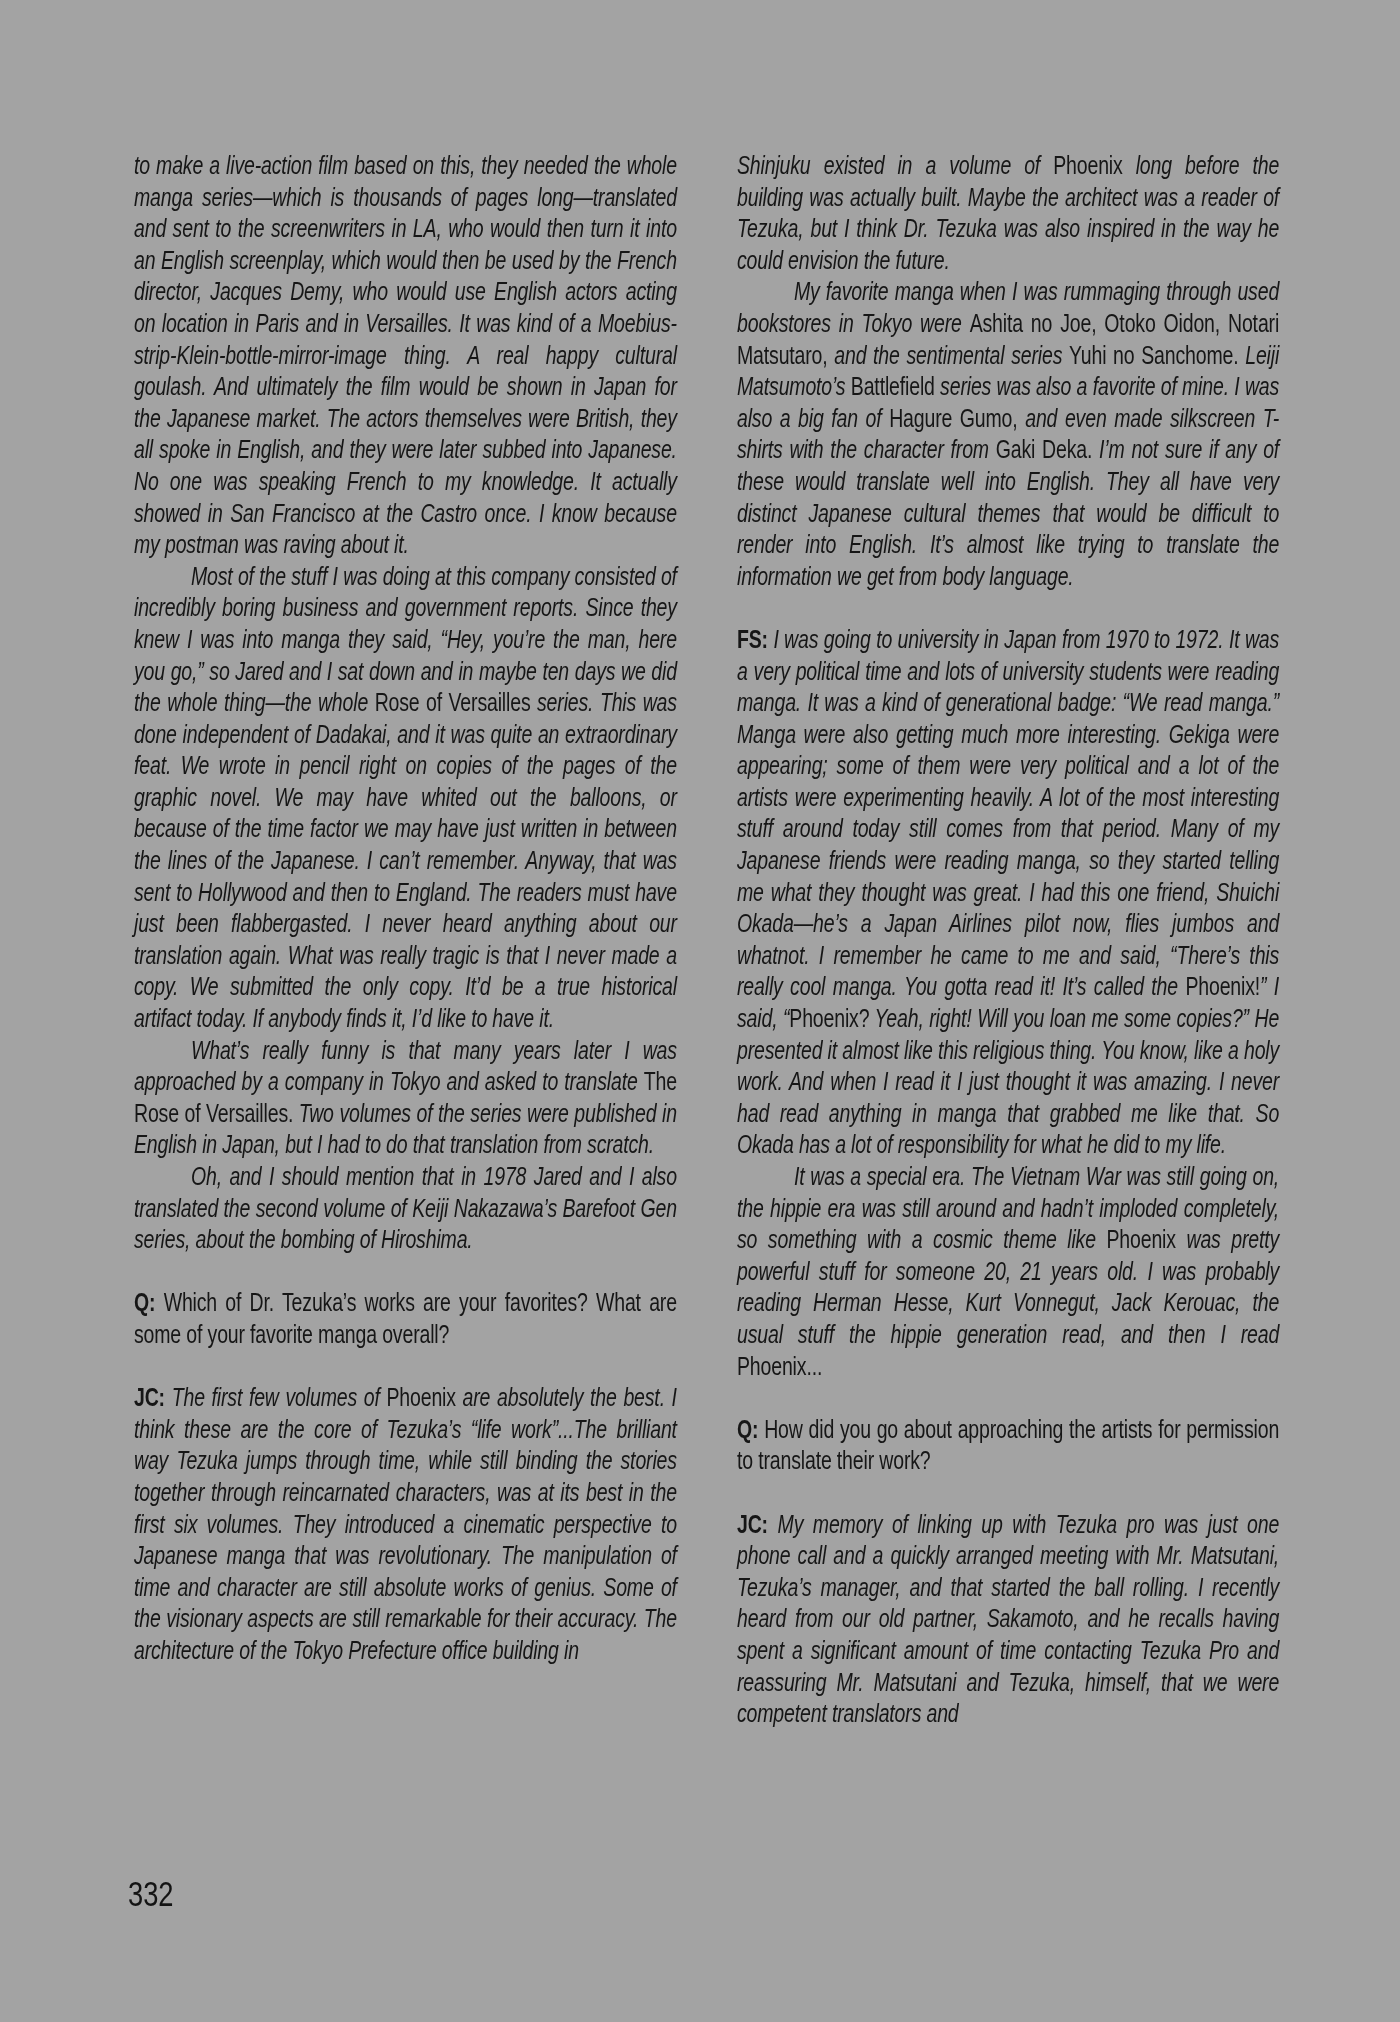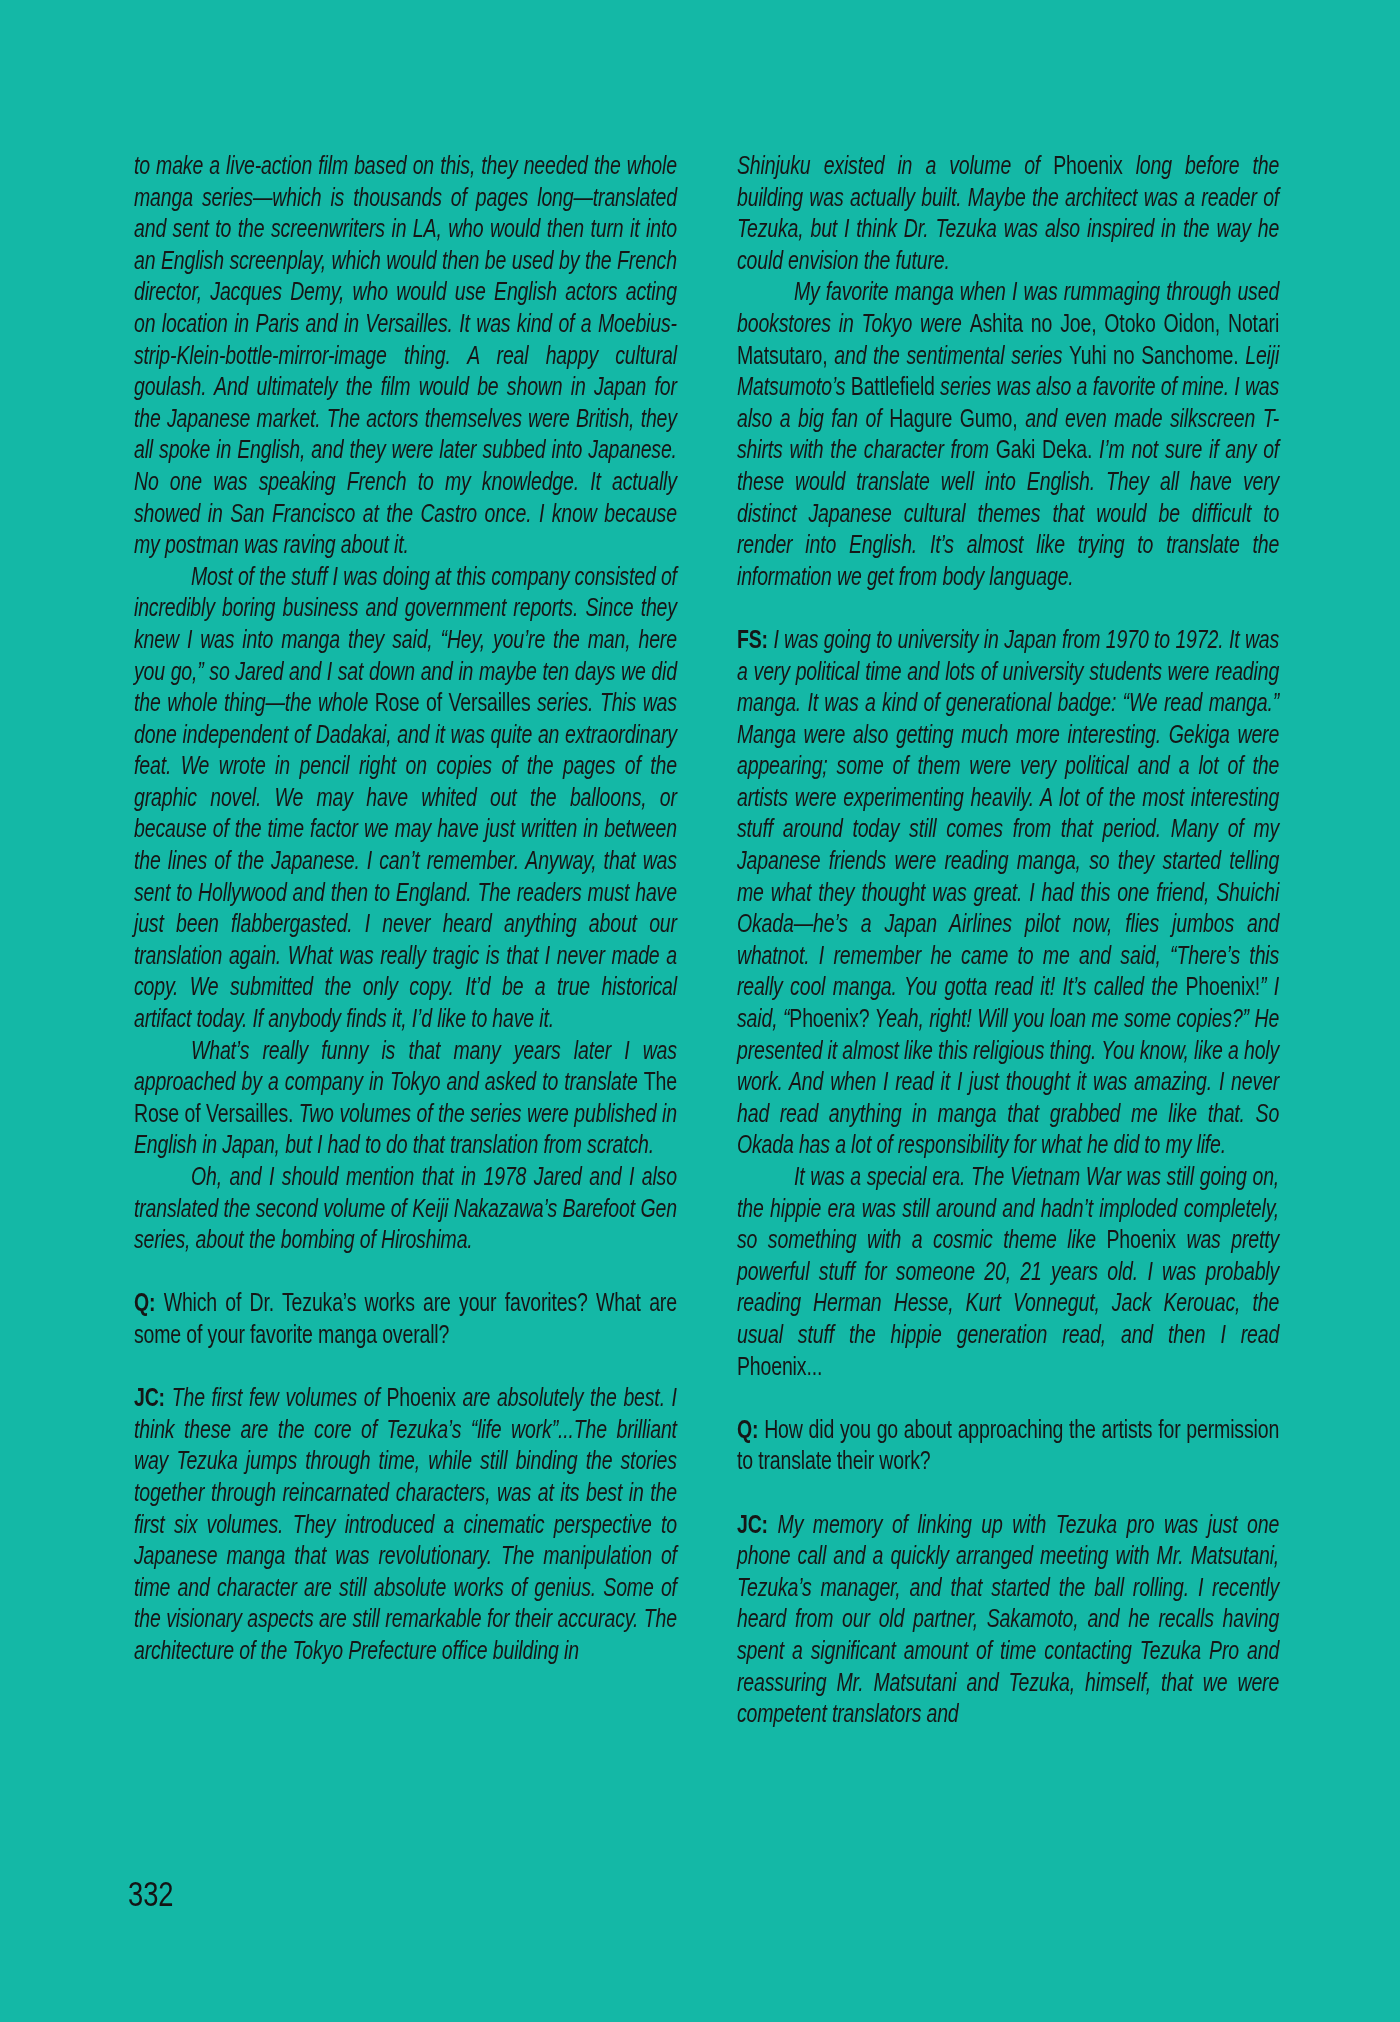--- a/index.html
+++ b/index.html
@@ -11,21 +11,21 @@
     height: 2022px;
     position: relative;
     background: #fefefe;
     font-family: "Liberation Sans", sans-serif;
     color: #161616;
     overflow: hidden;
   }
   .page {
     position: absolute;
     inset: 0;
-    background: #14b8a6;
+    background: #a3a3a3;
     text-decoration: underline;
   }
   .column {
     position: absolute;
     top: 150px;
     font-size: 25px;
     line-height: 31.6px;
     letter-spacing: -0.2px;
     text-align: justify;
     transform: scaleX(0.78);

